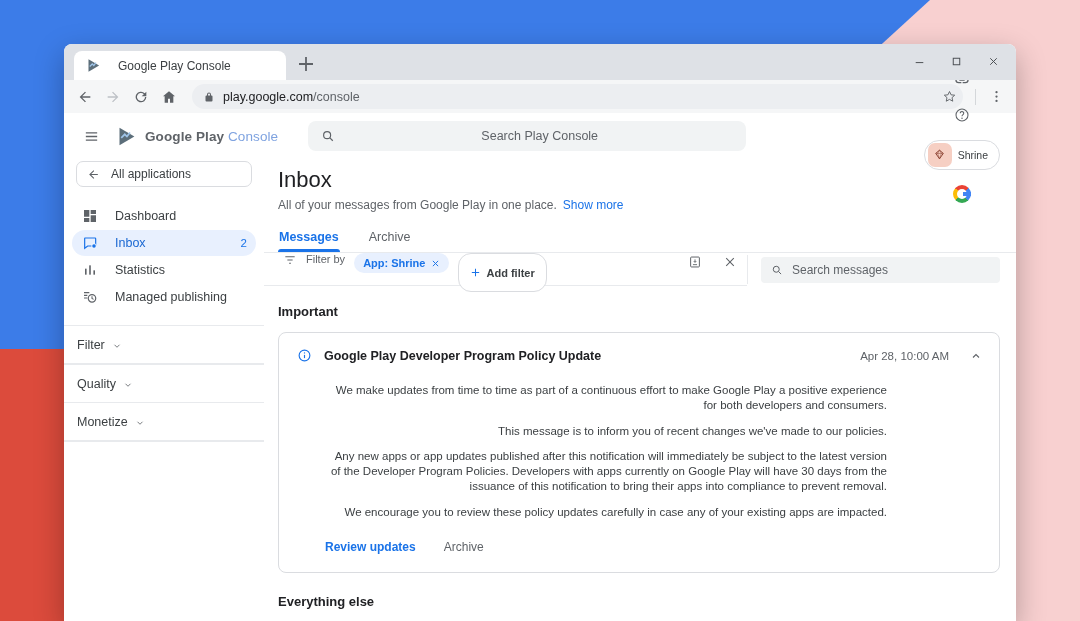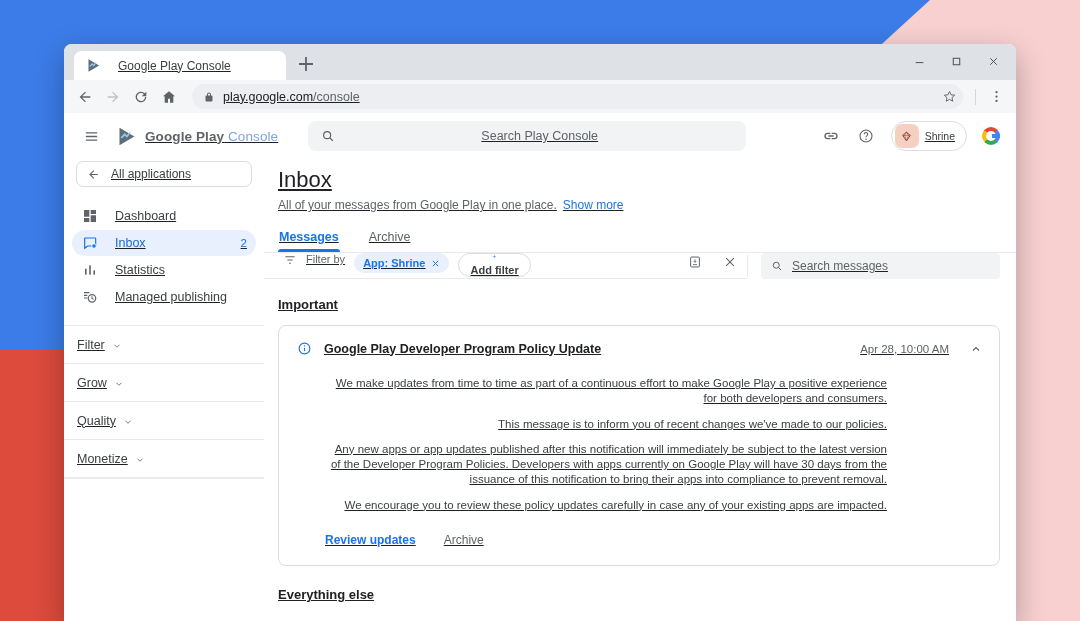--- a/index.html
+++ b/index.html
@@ -10,21 +10,21 @@
   
   .bg-pink { position:absolute; inset:0;
     background:var(--background_pink,#f8d0d0);
     clip-path:polygon(930px 0, 1080px 0, 1080px 621px, 250px 621px); }
   .bg-red { position:absolute; left:0; top:349px; width:220px; height:272px;
     background:var(--background_red,#dc4b3c); }
 
   
   .window { position:absolute; left:64px; top:44px; width:952px; height:577px;
     background:#fff; border-radius:8px 8px 0 0; overflow:hidden;
-    box-shadow:0 10px 30px rgba(0,0,0,.28); display:flex; flex-direction:column;text-decoration:underline; }
+    box-shadow:0 10px 30px rgba(0,0,0,.28); display:flex; flex-direction:column; }
 
   .tabstrip { height:36px; background:#dee1e6; display:flex; align-items:flex-end;
     position:relative; flex:0 0 auto; }
   .tab { height:29px; margin-left:10px; width:212px; background:#fff;
     border-radius:8px 8px 0 0; display:flex; align-items:center; gap:9px;
     padding:0 12px; font-size:12px; color:#3c4043; }
   .newtab { width:24px; height:24px; margin:0 0 4px 8px; display:flex;
     align-items:center; justify-content:center; color:#5f6368; cursor:pointer; }
   .wincontrols { position:absolute; right:16px; top:0; height:34px; display:flex;
     align-items:center; gap:24px; color:#4a4d51; }
@@ -58,21 +58,21 @@
   .logo-ico { width:21px; height:21px; margin-right:8px; }
   .logo-text { font-size:13.5px; letter-spacing:.1px; white-space:nowrap; }
   .logo-text .p1 { color:#5f6368; font-weight:700; }
   .logo-text .p2 { color:#7fa3e0; }
   .search-console { width:438px; height:30px; background:#f1f3f4; border-radius:8px;
     display:flex; align-items:center; gap:11px; padding:0 13px; margin-left:30px; }
   .search-console svg { width:14px; height:14px; color:#5f6368; flex:0 0 auto; }
   .search-console input { border:0; background:transparent; outline:none;
     font-family:inherit; font-size:12.5px; color:#202124; width:100%;text-align:center; }
   .search-console input::placeholder { color:#5f6368; opacity:1; }
-  .appbar-right { margin-left:auto; display:flex; align-items:center; gap:15px; }
+  .appbar-right { margin-left:auto; display:flex; align-items:center; gap:15px;flex-direction:column; }
   .appbar-right .round-ico { width:20px; height:20px; color:#5f6368; display:flex;
     align-items:center; justify-content:center; }
   .appbar-right .round-ico svg { width:16px; height:16px; }
   .account-chip { height:30px; border:1px solid #dadce0; border-radius:15px;
     display:flex; align-items:center; gap:6px; padding:0 11px 0 3px; background:#fff; }
   .chip-app-icon { width:24px; height:24px; border-radius:7px; background:#f6cfc3;
     display:flex; align-items:center; justify-content:center; color:#8c4332; }
   .chip-app-icon svg { width:13px; height:13px; }
   .account-chip .name { font-size:10.5px; color:#3c4043; }
   .g-logo { width:18px; height:18px; border-radius:50%; position:relative;
@@ -122,23 +122,23 @@
 
   .filter-row { display:flex; height:33px; }
   .filter-left { flex:1; display:flex; align-items:flex-start; gap:9px;
     border-bottom:1px solid #e8eaed; margin-left:-14px; padding-left:19px; min-width:0; }
   .funnel { width:14px; height:14px; color:#5f6368; }
   .filter-by { font-size:11px; color:#5f6368; }
   .chip { height:20px; background:#e8f0fe; border-radius:11px; color:#1a73e8;
     font-size:11px; font-weight:700; display:flex; align-items:center; gap:6px;
     padding:0 9px; cursor:pointer; }
   .chip svg { width:9px; height:9px; }
-  .add-filter { height:24px; border:1px solid #dadce0; border-radius:13px;
+  .add-filter { height:39px; border:1px solid #dadce0; border-radius:13px;
     display:flex; align-items:center; gap:5px; padding:0 11px; font-size:11px;
-    font-weight:700; color:#3c4043; background:#fff; cursor:pointer;flex-direction:column; }
+    font-weight:700; color:#3c4043; background:#fff; cursor:pointer; }
   .add-filter svg { width:11px; height:11px; color:#1a73e8; }
   .filter-left .spacer { flex:1; }
   .icon-btn { width:18px; height:18px; color:#5f6368; display:flex;
     align-items:center; justify-content:center; cursor:pointer; margin-right:8px; }
   .icon-btn svg { width:14px; height:14px; }
   .v-divider { width:1px; background:#e8eaed; margin:2px 0; }
   .filter-right { width:252px; flex:0 0 auto; display:flex; align-items:center;
     padding-left:13px; }
   .search-messages { flex:1; height:26px; background:#f1f3f4; border-radius:4px;
     display:flex; align-items:center; gap:9px; padding:0 10px; }
@@ -348,26 +348,20 @@
       </div>
 
       <div class="side-divider first"></div>
       <div class="side-section">
         <span>Filter</span>
         <svg viewBox="0 0 24 24">
             <path d="M6 9l6 6 6-6" fill="none" stroke="currentColor" stroke-width="2"></path>
           </svg>
       </div>
       <div class="side-divider"></div>
-      <div class="side-section">
-        <span>Grow</span>
-        <svg viewBox="0 0 24 24">
-            <path d="M6 9l6 6 6-6" fill="none" stroke="currentColor" stroke-width="2"></path>
-          </svg>
-      </div>
       <div class="side-divider"></div>
       <div class="side-section">
         <span>Quality</span>
         <svg viewBox="0 0 24 24">
             <path d="M6 9l6 6 6-6" fill="none" stroke="currentColor" stroke-width="2"></path>
           </svg>
       </div>
       <div class="side-divider"></div>
       <div class="side-section">
         <span>Monetize</span>

